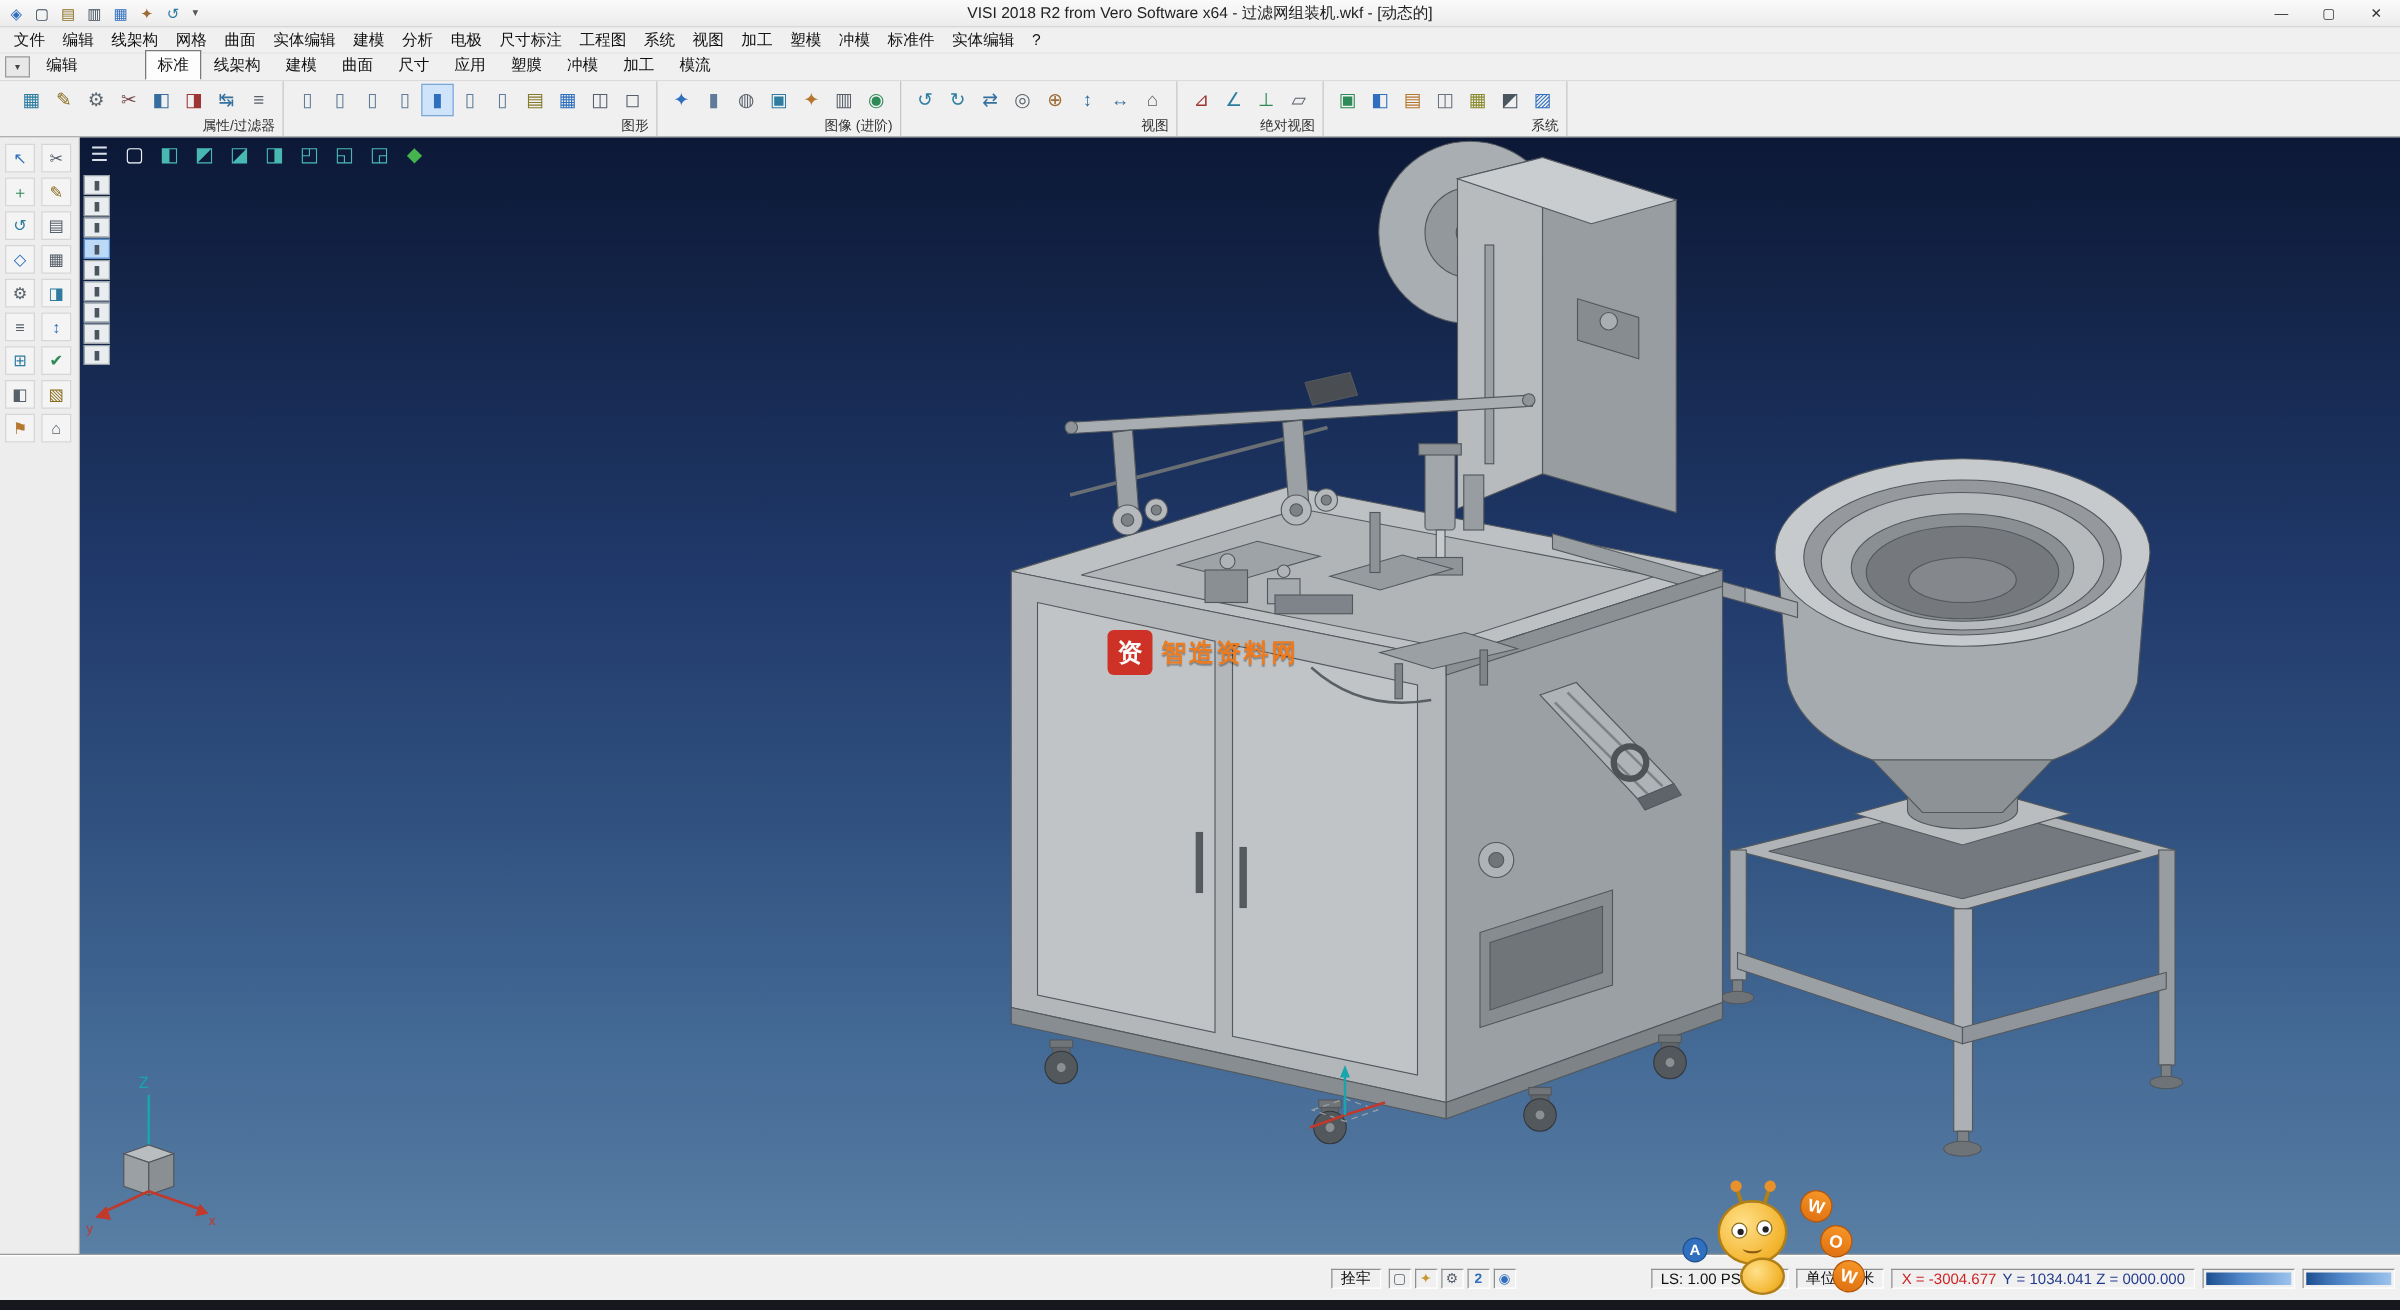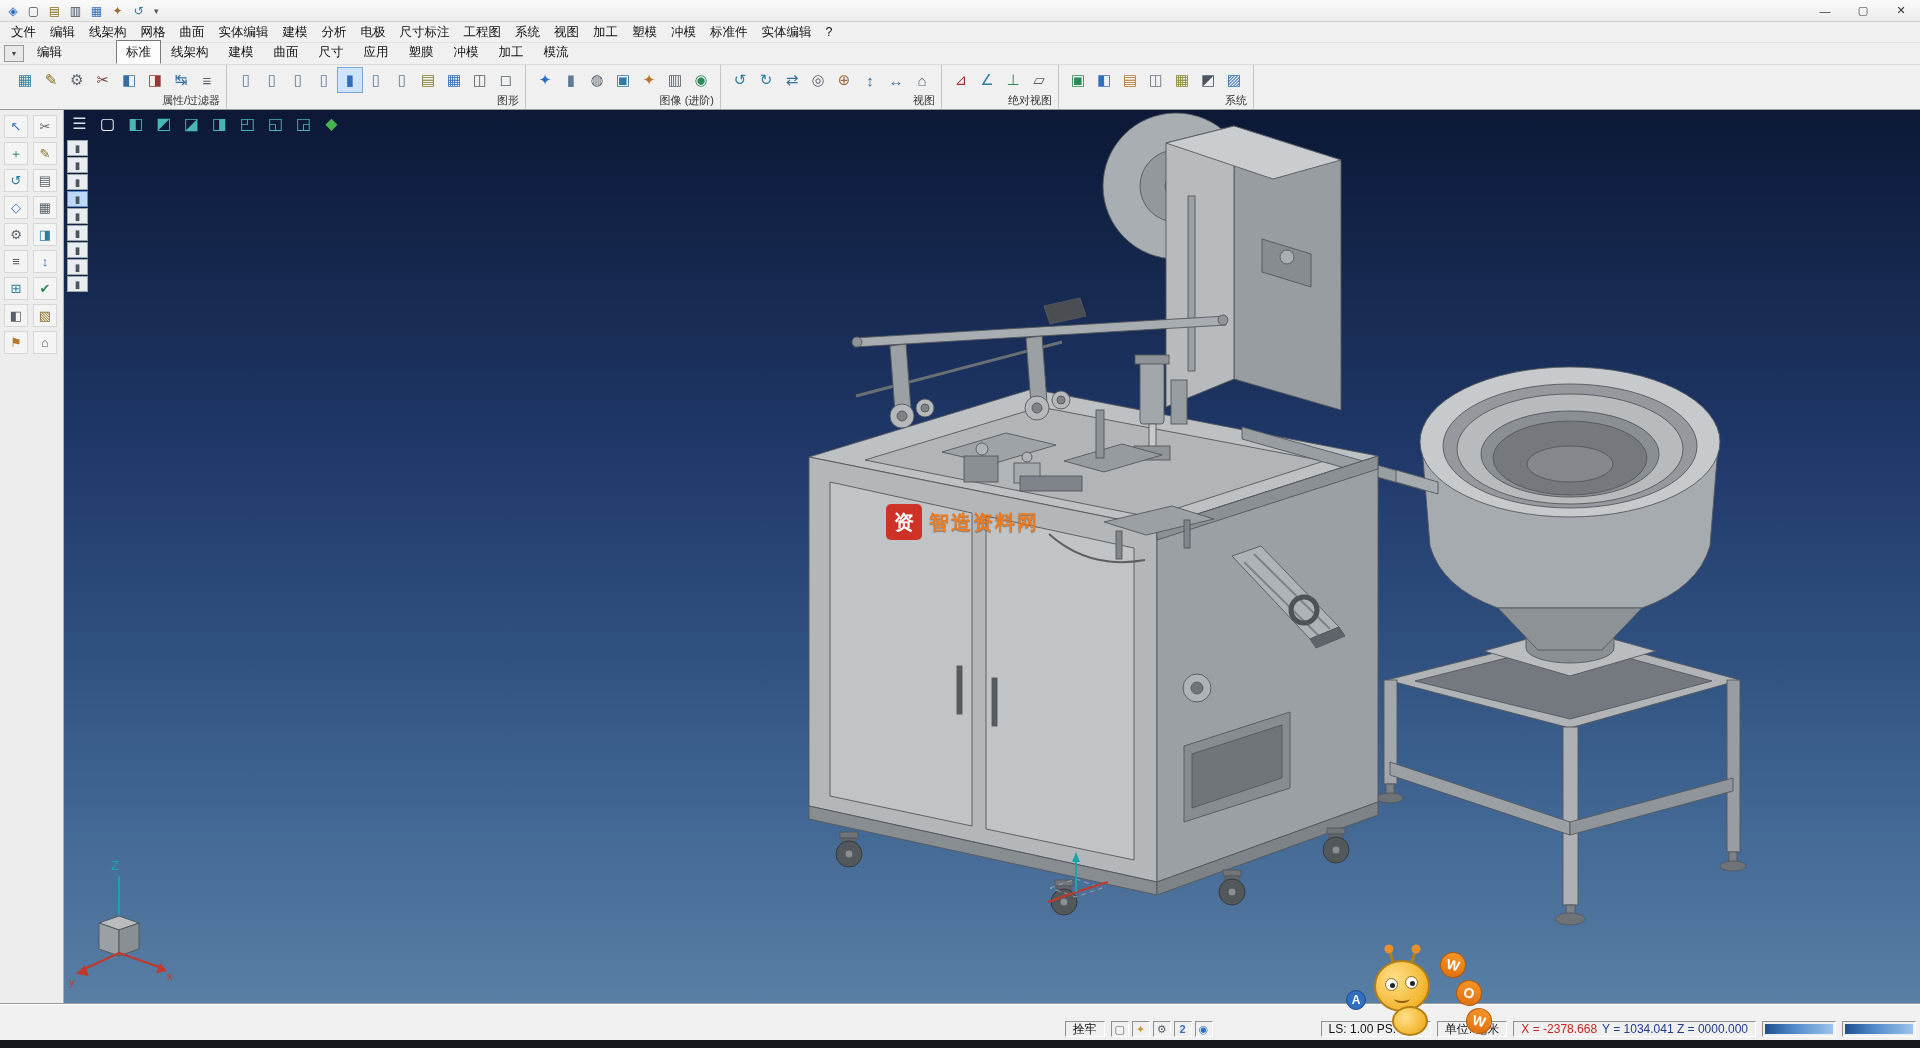--- a/index.html
+++ b/index.html
@@ -67,21 +67,21 @@
   .m-eye.e1 { left:9px; top:16px; } .m-eye.e2 { left:29px; top:14px; }
   .m-mouth { position:absolute; left:18px; top:32px; width:16px; height:9px; border-bottom:2px solid #8a5a10; border-radius:50%; }
   .m-body { position:absolute; left:52px; top:62px; width:36px; height:30px; border-radius:50%; background:radial-gradient(circle at 35% 35%,#ffe08a,#f3b52f 70%,#d99a1d); border:2px solid #b07f16; }
   .m-letter { position:absolute; width:26px; height:26px; border-radius:50%; background:linear-gradient(#f59426,#e07212); border:1px solid #b55708; color:#fff; font-weight:bold; font-size:14px; display:flex; align-items:center; justify-content:center; transform:rotate(14deg); }
   .m-letter:nth-of-type(1) { left:100px; top:8px; }
   .m-letter:nth-of-type(2) { left:116px; top:36px; }
   .m-letter:nth-of-type(3) { left:126px; top:64px; }
 
   
   .statusbar-top { position:absolute; right:0; bottom:28px; height:18px; width:470px; background:#f0f0f0; border-top:1px solid #c9c9c9; display:flex; align-items:center; justify-content:flex-end; gap:8px; padding:0 4px; z-index:30; }
-  .statusbar { position:absolute; left:0; right:0; bottom:8px; height:36px; background:#f0f0f0; border-top:1px solid #ffffff; box-shadow:0 -1px 0 #9a9a9a; display:flex; align-items:flex-start; gap:6px; padding:16px 4px; z-index:30; }
+  .statusbar { position:absolute; left:0; right:0; bottom:8px; height:36px; background:#f0f0f0; border-top:1px solid #ffffff; box-shadow:0 -1px 0 #9a9a9a; display:flex; align-items:center; gap:6px; padding:4px 4px; z-index:30; }
   .sb-cell { font-size:12px; color:#111; background:#f0f0f0; border:1px solid; border-color:#8f8f8f #ffffff #ffffff #8f8f8f; padding:0 7px; height:16px; display:flex; align-items:center; white-space:nowrap; }
   .sb-spacer { flex:1; }
   .sb-icons { display:flex; gap:3px; }
   .sb-icon { width:18px; height:16px; border:1px solid; border-color:#8f8f8f #ffffff #ffffff #8f8f8f; display:flex; align-items:center; justify-content:center; font-size:11px; font-weight:bold; }
   .sb-coords .cx { color:#cc2222; }
   .sb-coords .cyz { color:#223a8c; margin-left:5px; }
   .sb-gap { width:96px; }
   .sb-swatch { width:74px; height:16px; border:1px solid; border-color:#8f8f8f #ffffff #ffffff #8f8f8f; padding:2px; display:flex; flex-direction:column; justify-content:center; }
   .sb-swatch .bar { height:10px; background:linear-gradient(90deg,#1d4f8f,#4f86c8 40%,#9cc3ec); }
   .sb-layer { font-weight:bold; }
@@ -100,20 +100,21 @@
 
       <span class="qat-icon" style="color: rgb(59, 74, 90);">▢</span>
           <span class="qat-icon" style="color: rgb(138, 109, 31);">▤</span>
           <span class="qat-icon" style="color: rgb(59, 74, 90);">▥</span>
           <span class="qat-icon" style="color: rgb(47, 111, 189);">▦</span>
           <span class="qat-icon" style="color: rgb(158, 107, 53);">✦</span>
           <span class="qat-icon" style="color: rgb(46, 125, 160);">↺</span>
         </span>
       <span class="qat-chevron">▾</span>
     </div>
+    <div class="win-title">VISI 2018 R2 from Vero Software x64 - 过滤网组装机.wkf - [动态的]</div>
     <div class="wincontrols">
       <span class="winbtn">—</span>
       <span class="winbtn">▢</span>
       <span class="winbtn">✕</span>
     </div>
   </div>
 
   <div class="menubar">
 
   <span class="menu-item">文件</span>
@@ -456,21 +457,21 @@
     <span class="sb-icon" style="color: rgb(87, 96, 106);">▢</span>
         <span class="sb-icon" style="color: rgb(197, 154, 51);">✦</span>
         <span class="sb-icon" style="color: rgb(87, 96, 106);">⚙</span>
         <span class="sb-icon" style="color: rgb(47, 111, 189);">2</span>
         <span class="sb-icon" style="color: rgb(47, 111, 189);">◉</span>
       </span>
     <span class="sb-gap"></span>
     <span class="sb-cell">LS: 1.00 PS: 1.00</span>
     <span class="sb-cell">单位: 毫米</span>
     <span class="sb-cell sb-coords">
-      <span class="cx">X = -2378.668</span>
+      <span class="cx">X = -3004.677</span>
       <span class="cyz">Y = 1034.041  Z = 0000.000</span>
     </span>
     <span class="sb-swatch">
         <span class="bar"></span>
       </span>
     <span class="sb-swatch">
         <span class="bar"></span>
       </span>
   </div>
 

